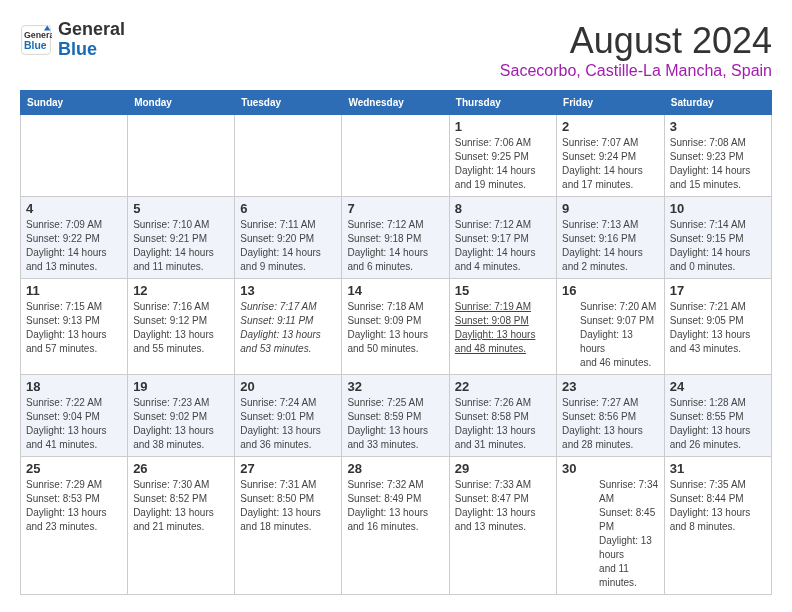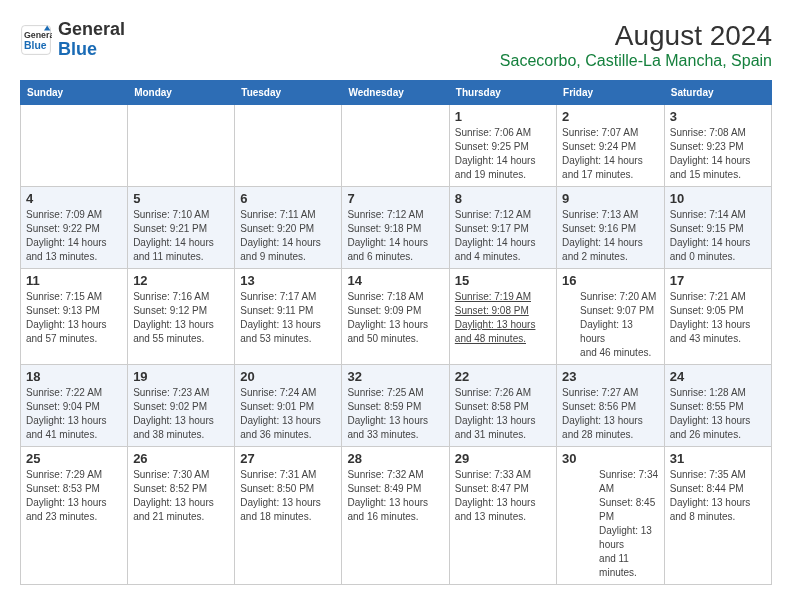--- a/index.html
+++ b/index.html
@@ -28,27 +28,27 @@
       line-height: 1.1;
     }
     .logo-icon {
       width: 32px;
       height: 32px;
     }
     .title-block {
       text-align: right;
     }
     .month-title {
-      font-size: 28px;
+      font-size: 36px;
       font-weight: normal;
       color: #333;
     }
     .location-title {
       font-size: 16px;
-      color: #15803d;
+      color: #a21caf;
     }
     .calendar-table {
       width: 100%;
       border-collapse: collapse;
       font-size: 11px;
     }
     .calendar-table th {
       background-color: #2d6db5;
       color: #fff;
       text-align: left;
@@ -207,21 +207,21 @@
         </td>
         <td>
           <span class="day-number">12</span>
           <div class="day-info" style="white-space: pre-line;">Sunrise: 7:16 AM
 Sunset: 9:12 PM
 Daylight: 13 hours
 and 55 minutes.</div>
         </td>
         <td>
           <span class="day-number">13</span>
-          <div class="day-info" style="white-space: pre-line;">Sunrise: 7:17 AM
+          <div class="day-info" style="white-space: pre-line; font-style: italic;">Sunrise: 7:17 AM
 Sunset: 9:11 PM
 Daylight: 13 hours
 and 53 minutes.</div>
         </td>
         <td>
           <span class="day-number">14</span>
           <div class="day-info" style="white-space: pre-line;">Sunrise: 7:18 AM
 Sunset: 9:09 PM
 Daylight: 13 hours
 and 50 minutes.</div>

